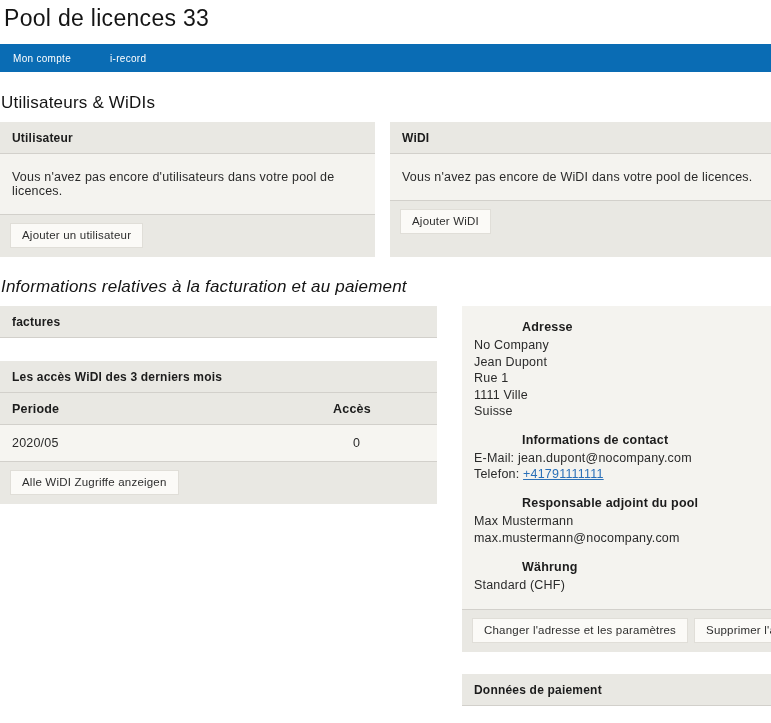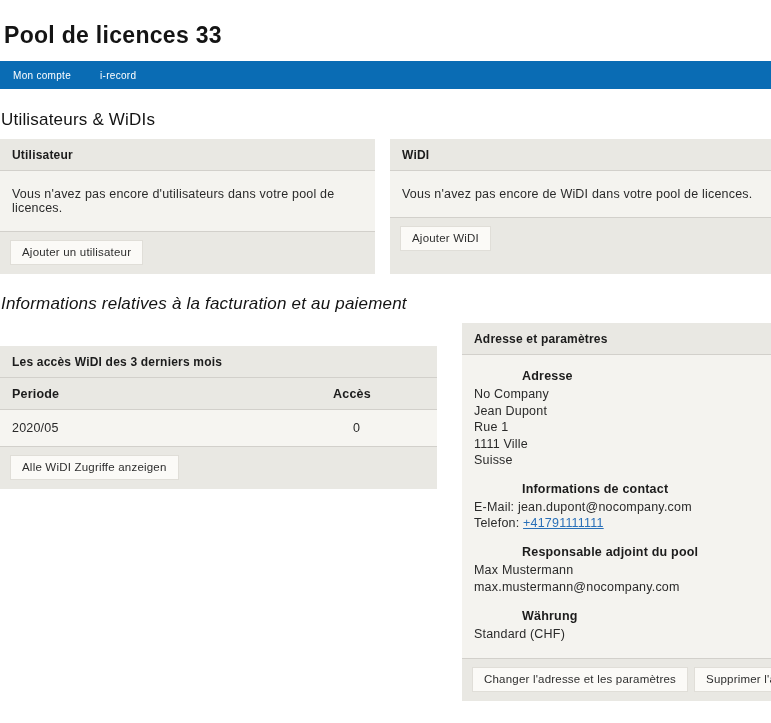--- a/index.html
+++ b/index.html
@@ -5,34 +5,34 @@
   * { box-sizing: border-box; margin: 0; padding: 0; }
   html, body { background: #ffffff; }
   body {
     width: 771px; height: 723px; overflow: hidden;
     font-family: "Liberation Sans", sans-serif;
     color: #262626;
   }
   .page { width: 771px; height: 723px; overflow: hidden; position: relative; }
 
   h1.page-title {
-    font-size: 23px; font-weight: 700; letter-spacing: 0.3px;
-    color: #141414; padding: 22px 0 0 4px;
+    font-size: 23px; font-weight: 400; letter-spacing: 0.3px;
+    color: #141414; padding: 5px 0 0 4px;
   }
 
   nav.topnav {
     margin-top: 12px; height: 28px; display: flex; align-items: center;
     background: #0a6cb4;
   }
   nav.topnav a {
     color: #ffffff; font-size: 10px; text-decoration: none;
     letter-spacing: 0.3px; cursor: pointer;
   }
   nav.topnav a.nav-first { margin-left: 13px; }
-  nav.topnav a.nav-second { margin-left: 29px; }
+  nav.topnav a.nav-second { margin-left: 39px; }
 
   h2.section-heading {
     font-size: 17px; font-weight: 300; letter-spacing: 0.2px;
     color: #141414;
   }
   .heading-users { margin: 21px 0 9px 1px; }
   .heading-billing { margin: 20px 0 9px 1px; font-style: italic; }
 
   .row { display: flex; }
   .top-row { gap: 15px; }
@@ -130,20 +130,21 @@
 
   </div>
 
   <h2 class="section-heading heading-billing">Informations relatives à la facturation et au paiement</h2>
 
   <div class="row main-row">
 
     <div class="col-left">
 
       <section class="card card-invoices">
+        <div class="card-header">factures</div>
       </section>
 
       <section class="card card-access">
         <div class="card-header">Les accès WiDI des 3 derniers mois</div>
         <div class="table-header-row">
           <div class="cell-period">Periode</div>
           <div class="cell-access">Accès</div>
         </div>
         <div class="table-data-row">
           <div class="cell-period">2020/05</div>
@@ -152,21 +153,20 @@
         <div class="card-footer">
           <button class="btn">Alle WiDI Zugriffe anzeigen</button>
         </div>
       </section>
 
     </div>
 
     <div class="col-right">
 
       <section class="card card-address">
-        <div class="card-header">Adresse et paramètres</div>
         <div class="card-body">
 
           <div class="addr-group">
             <div class="addr-label">Adresse</div>
             <div class="addr-line">No Company</div>
             <div class="addr-line">Jean Dupont</div>
             <div class="addr-line">Rue 1</div>
             <div class="addr-line">1111 Ville</div>
             <div class="addr-line">Suisse</div>
           </div>

